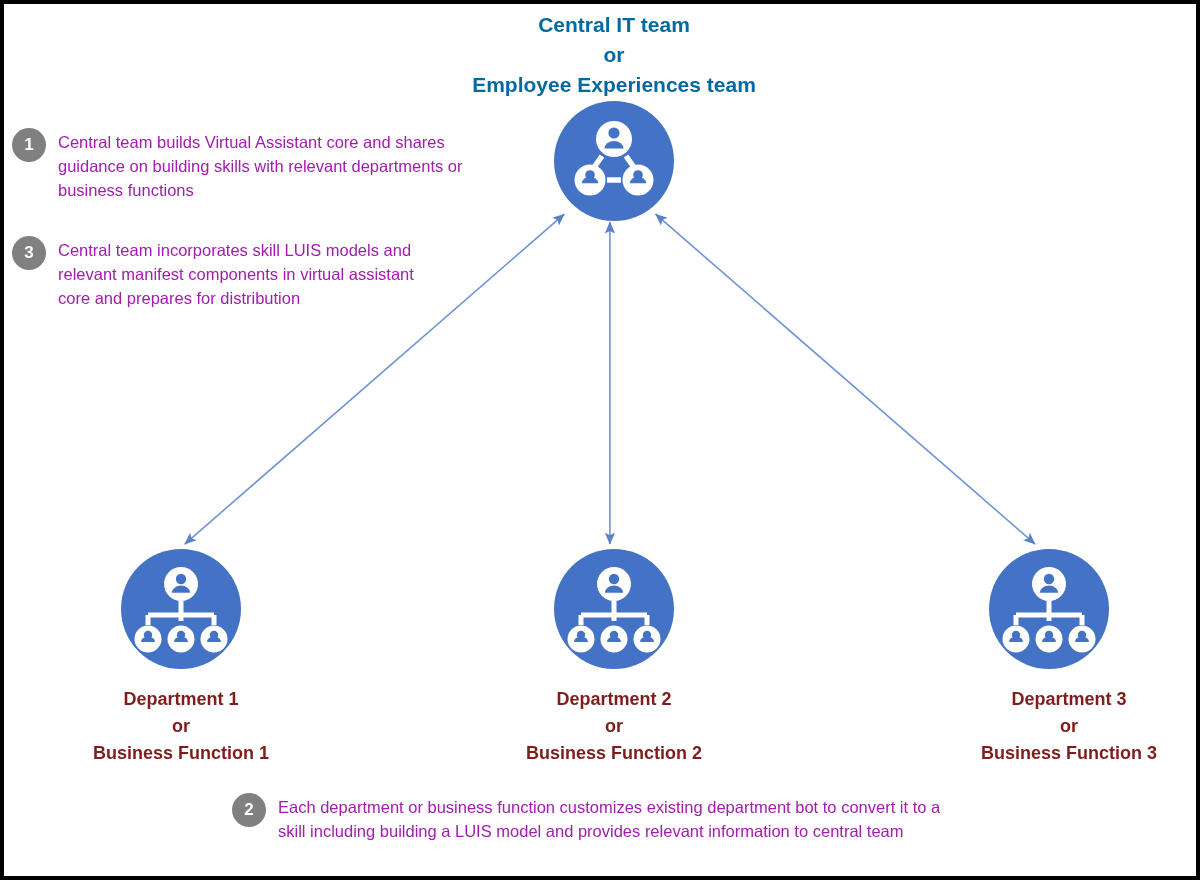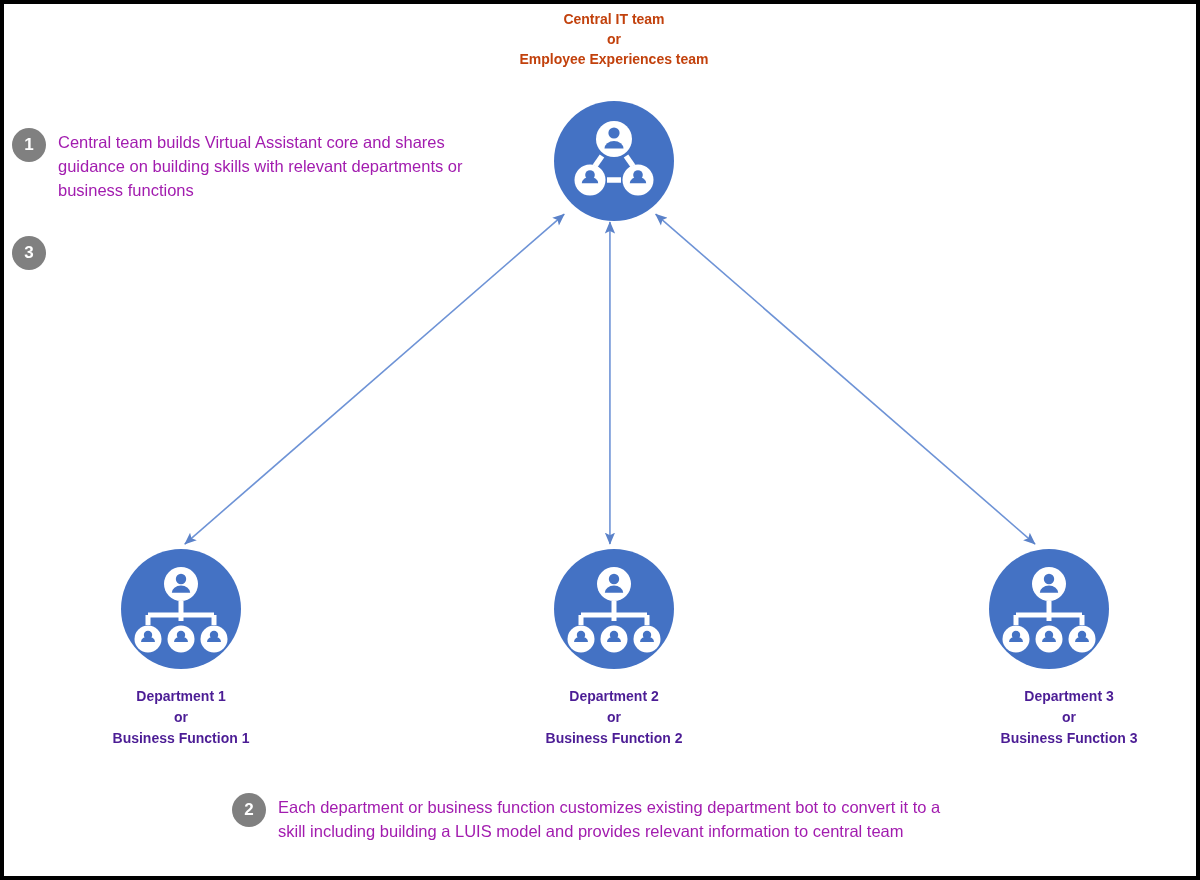--- a/index.html
+++ b/index.html
@@ -30,23 +30,23 @@
     pointer-events: none;
   }
 
   
   .center-title {
     position: absolute;
     left: 360px;
     top: 6px;
     width: 500px;
     text-align: center;
-    font-size: 14px;
+    font-size: 21px;
     font-weight: bold;
-    color: #c2410c;
+    color: #0369a1;
     line-height: 1.42;
     white-space: pre-line;
   }
 
   
   .node {
     position: absolute;
     width: 120px;
     height: 120px;
   }
@@ -66,23 +66,23 @@
   }
   #node-center { left: 550px; top: 97px; }
   #node-dept1  { left: 117px; top: 545px; }
   #node-dept2  { left: 550px; top: 545px; }
   #node-dept3  { left: 985px; top: 545px; }
 
   .dept-label {
     position: absolute;
     width: 290px;
     text-align: center;
-    font-size: 14px;
+    font-size: 18px;
     font-weight: bold;
-    color: #4c1d95;
+    color: #7f1d1d;
     line-height: 1.5;
     white-space: pre-line;
   }
   #label-dept1 { left: 32px;  top: 682px; }
   #label-dept2 { left: 465px; top: 682px; }
   #label-dept3 { left: 920px; top: 682px; }
 
   
   .step {
     position: absolute;
@@ -275,20 +275,21 @@
 or
 Business Function 3</div>
 
   <div class="step" id="step-1">
     <div class="badge">1</div>
     <div class="step-text">Central team builds Virtual Assistant core and shares guidance on building skills with relevant departments or business functions</div>
   </div>
 
   <div class="step" id="step-3">
     <div class="badge">3</div>
+    <div class="step-text">Central team incorporates skill LUIS models and relevant manifest components in virtual assistant core and prepares for distribution</div>
   </div>
 
   <div class="step" id="step-2">
     <div class="badge">2</div>
     <div class="step-text">Each department or business function customizes existing department bot to convert it to a skill including building a LUIS model and provides relevant information to central team</div>
   </div>
 
 </div>
 
 </body></html>

